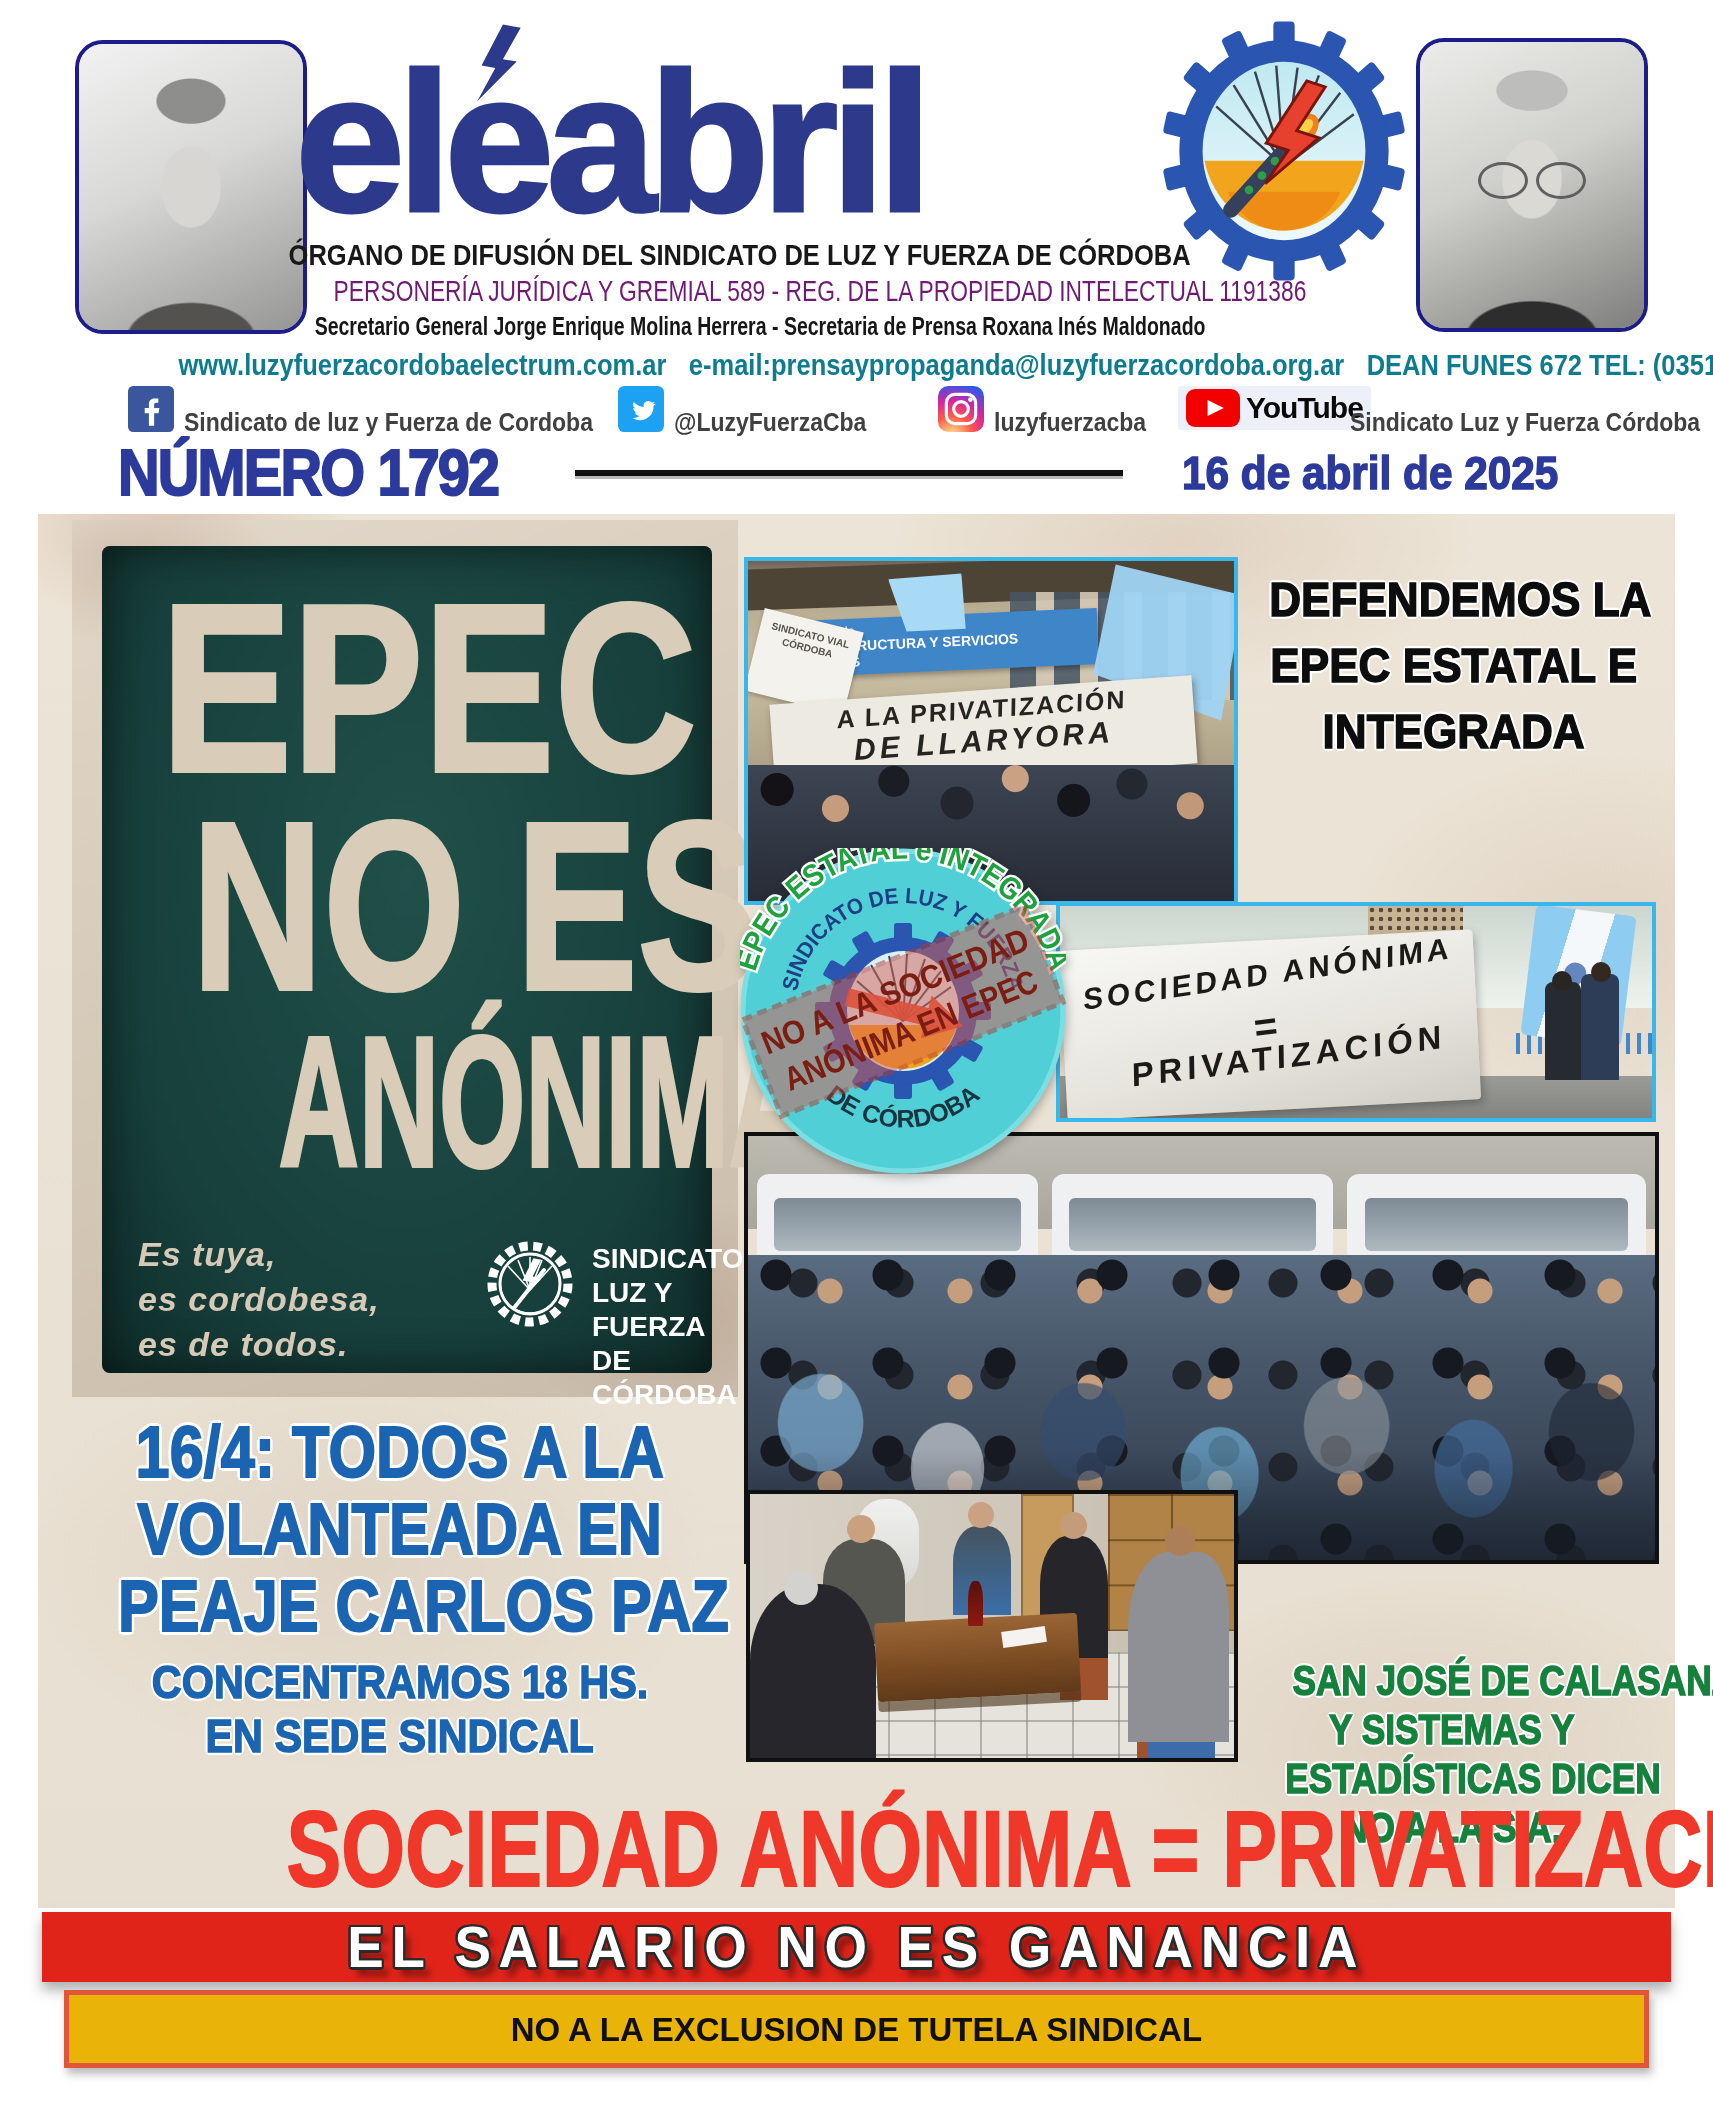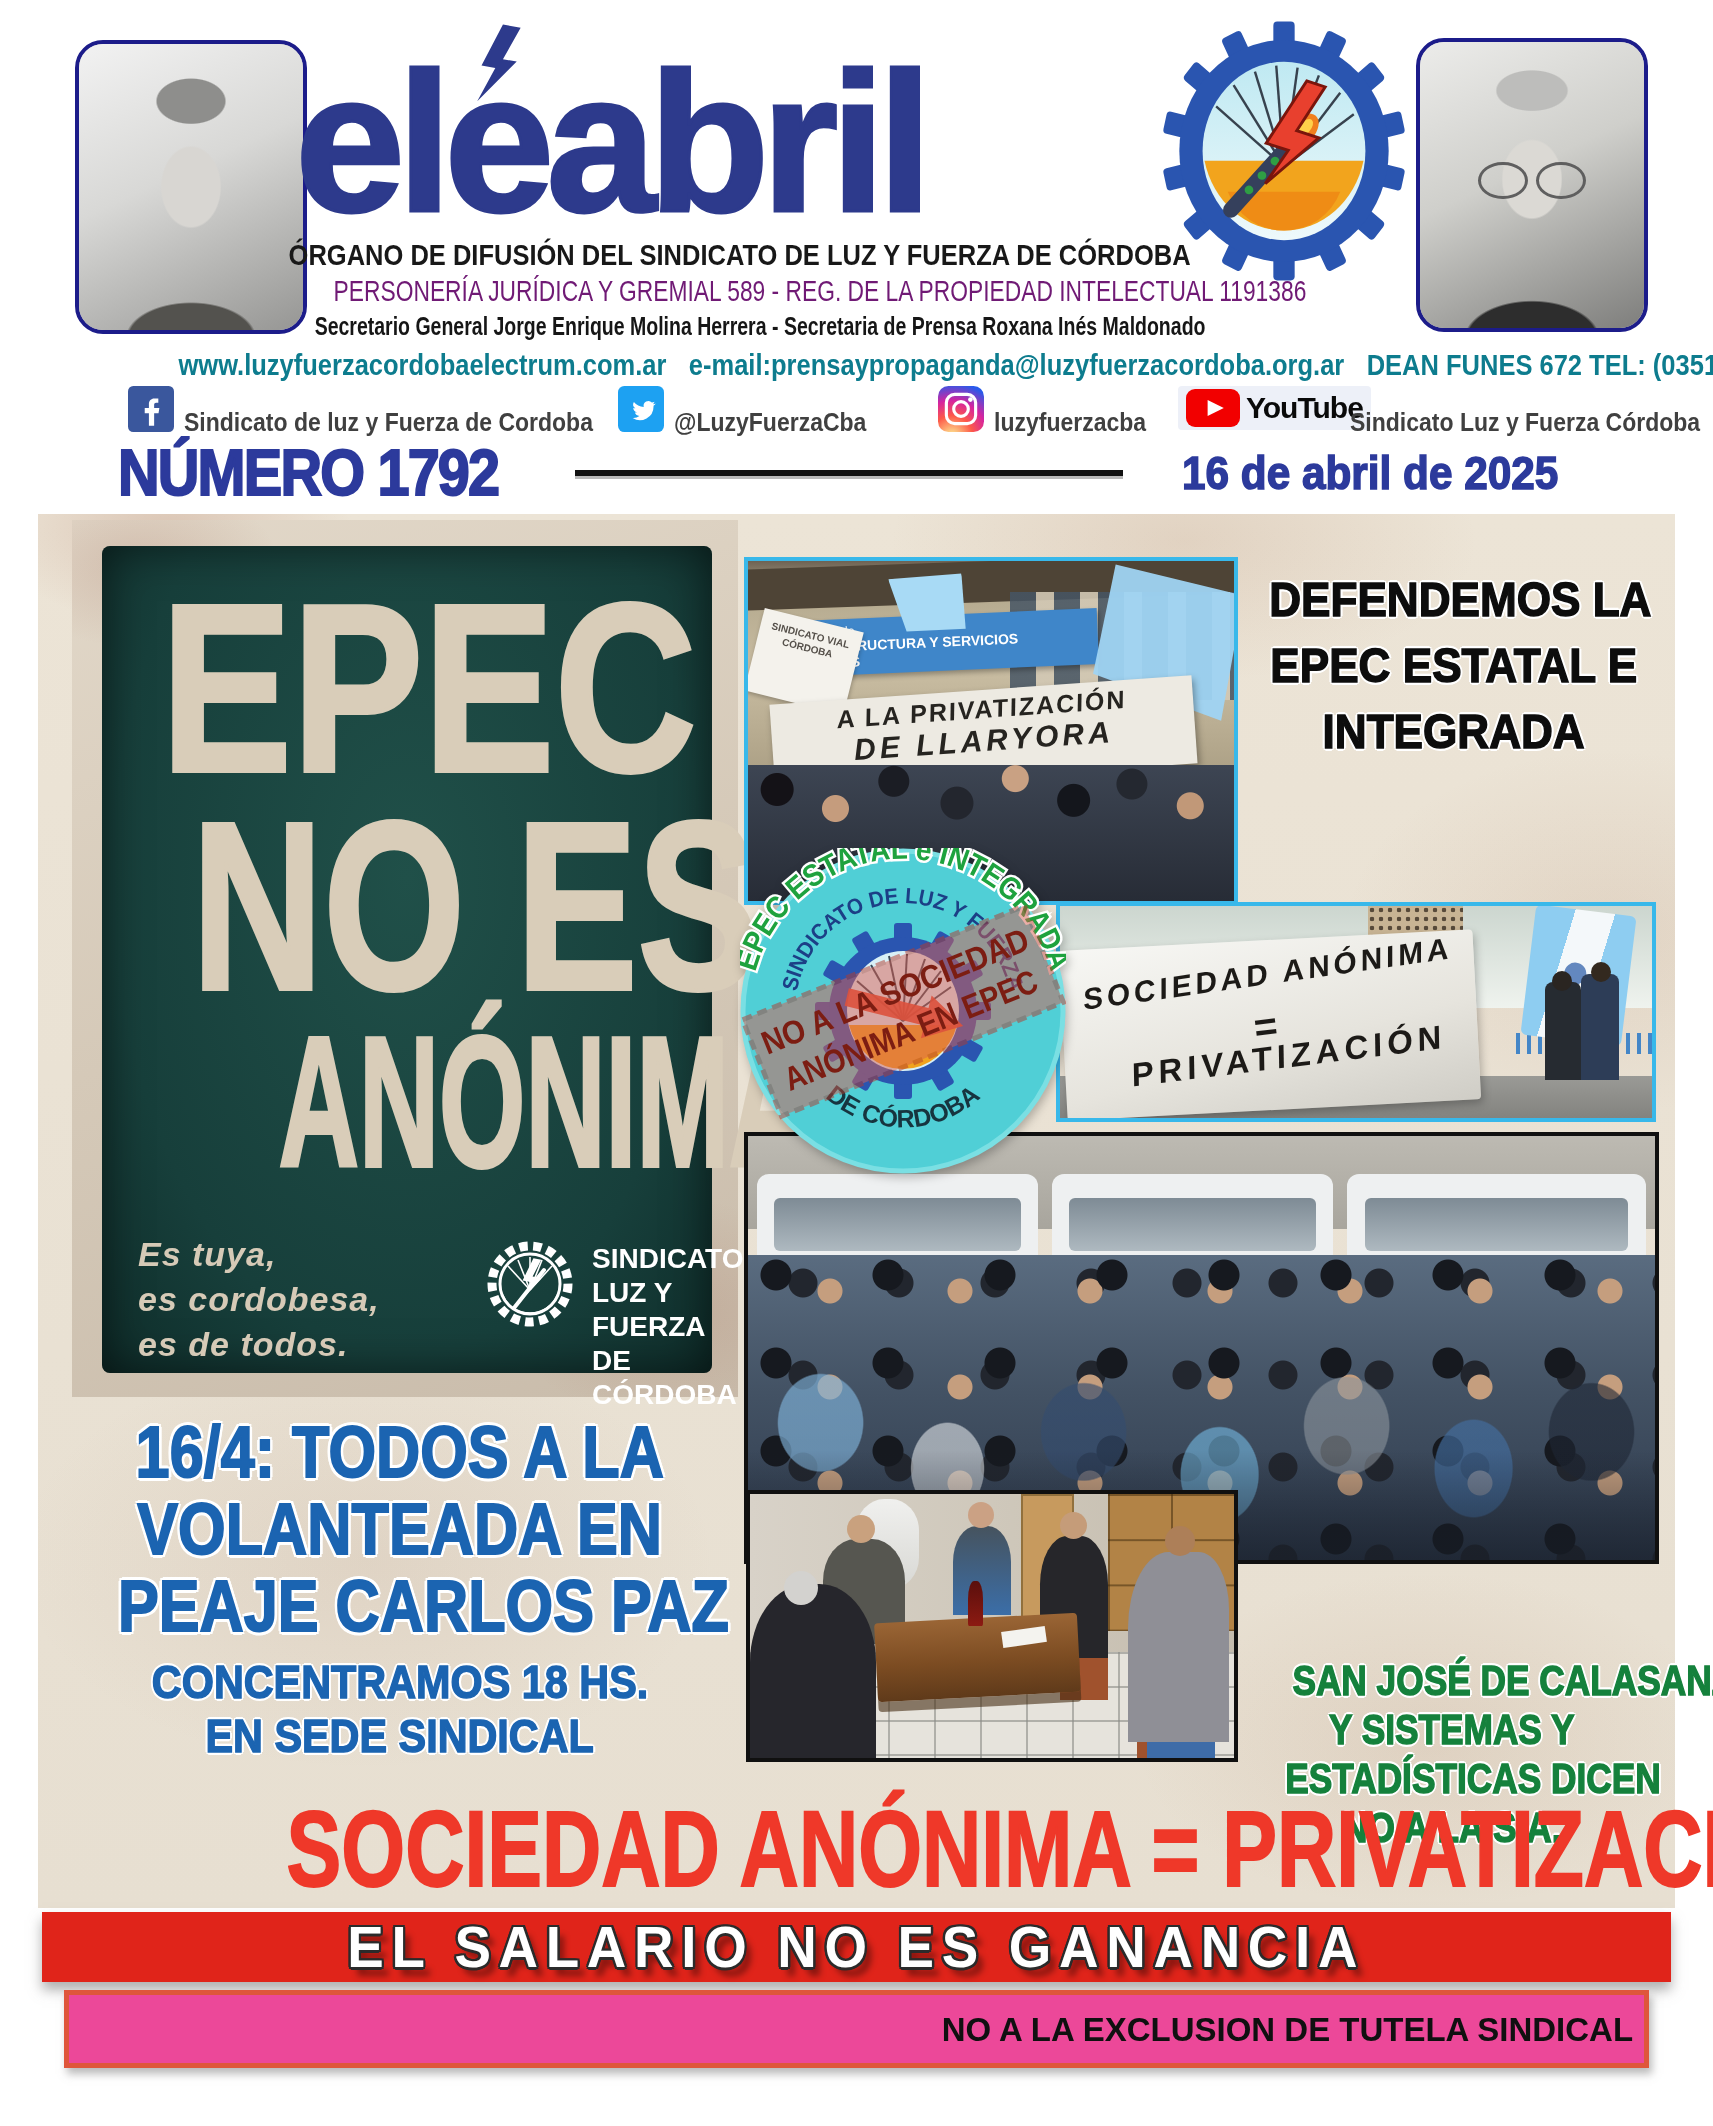--- a/index.html
+++ b/index.html
@@ -235,23 +235,23 @@
   
   #headline-red { left: 40px; top: 1786px; width: 1633px; text-align: center; z-index: 6;
       font-size: 108px; font-weight: bold; color: #ef3829; -webkit-text-stroke: 2px #ef3829; }
   #banner-salario { left: 42px; top: 1912px; width: 1629px; height: 70px; background: #e0241a;
       z-index: 6; text-align: center; line-height: 70px;
       box-shadow: 0 8px 12px rgba(110,110,110,.55); }
   #banner-salario .txt { font-size: 57px; font-weight: bold; color: #fff; letter-spacing: 8px;
       text-shadow: 2.5px 0 0 #2b2b2b,-2.5px 0 0 #2b2b2b,0 2.5px 0 #2b2b2b,0 -2.5px 0 #2b2b2b,
         2px 2px 0 #2b2b2b,-2px -2px 0 #2b2b2b,2px -2px 0 #2b2b2b,-2px 2px 0 #2b2b2b,
         7px 9px 7px rgba(0,0,0,.4); }
-  #banner-tutela { left: 64px; top: 1990px; width: 1585px; height: 78px; background: #ec4899;
+  #banner-tutela { left: 64px; top: 1990px; width: 1585px; height: 78px; background: #eab308;
       border: 5px solid #df563b; z-index: 6; display: flex; flex-direction: column;
-      align-items: flex-end; justify-content: center; box-shadow: 3px 6px 8px rgba(120,120,120,.5); }
+      align-items: center; justify-content: center; box-shadow: 3px 6px 8px rgba(120,120,120,.5); }
   .bt-line { font-size: 34px; font-weight: bold; color: #101010; line-height: 36px; }
 </style>
 </head>
 <body>
 
 <div id="page">
 
   <div class="abs portrait" id="portrait-left">
     <div class="face-l"></div>
   </div>

